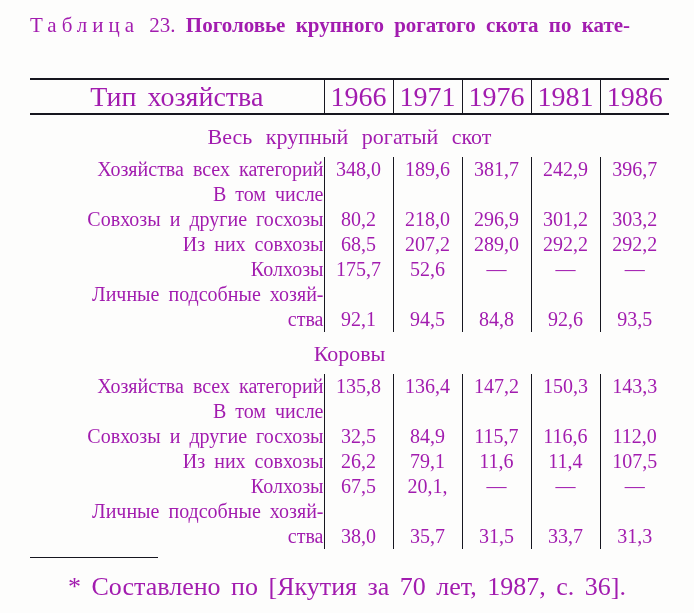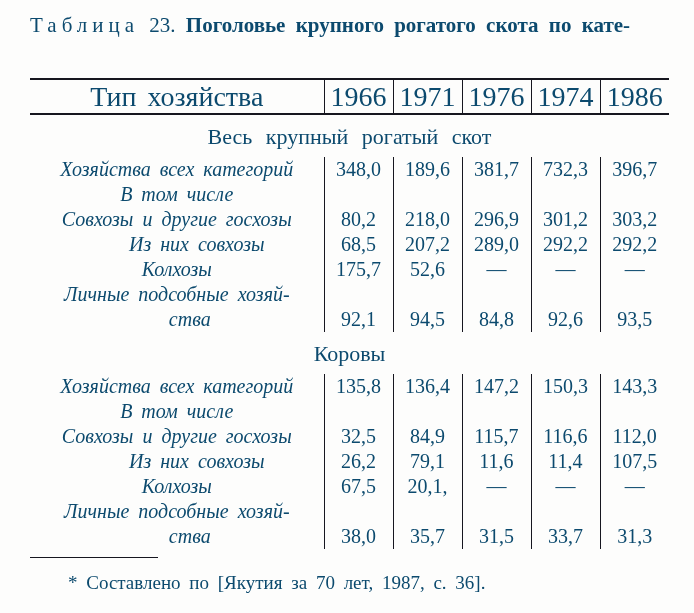--- a/index.html
+++ b/index.html
@@ -5,21 +5,21 @@
   html, body {
     margin: 0;
     padding: 0;
     background: #fdfdfc;
   }
   .page {
     position: relative;
     width: 694px;
     height: 613px;
     background: #fdfdfc;
-    color: #0c4a6e;
+    color: #a21caf;
     font-family: "Liberation Serif", "DejaVu Serif", serif;
     overflow: hidden;
   }
   
   .title {
     position: absolute;
     left: 30px;
     top: 12px;
     width: 640px;
     font-size: 21px;
@@ -70,44 +70,43 @@
   }
   tr.data td {
     height: 25px;
     line-height: 25px;
     font-size: 20px;
     vertical-align: middle;
     padding: 0;
   }
   tr.data td + td { border-left: 1.5px solid #16161f; }
   td.lbl {
-    text-align: center;
+    text-align: right;
     word-spacing: 4px;
     padding-left: 2px;
     white-space: nowrap;
-    font-style: italic;
   }
   td.lbl.ind-a { padding-left: 40px; }
   td.lbl.ind-b { padding-left: 26px; }
   td.val { text-align: center; }
   
   .foot-rule {
     position: absolute;
     left: 30px;
     top: 557px;
     width: 128px;
     height: 0;
     border-top: 1.5px solid #16161f;
   }
   .footnote {
     position: absolute;
     left: 30px;
     top: 572px;
     width: 620px;
-    font-size: 19px;
+    font-size: 26px;
     word-spacing: 4px;
     padding-left: 38px;
   }
 </style>
 </head>
 <body>
 
 <div class="page">
 
   <div class="title">
@@ -122,34 +121,34 @@
         <col class="c-year">
         <col class="c-year">
         <col class="c-year">
     </colgroup>
     <thead>
       <tr>
         <th>Тип хозяйства</th>
         <th>1966</th>
         <th>1971</th>
         <th>1976</th>
-        <th>1974</th>
+        <th>1981</th>
         <th>1986</th>
       </tr>
     </thead>
     <tbody>
       <tr class="section-row">
         <td colspan="6">Весь крупный рогатый скот</td>
       </tr>
       <tr class="data">
         <td class="lbl">Хозяйства всех категорий</td>
         <td class="val">348,0</td>
         <td class="val">189,6</td>
         <td class="val">381,7</td>
-        <td class="val">732,3</td>
+        <td class="val">242,9</td>
         <td class="val">396,7</td>
       </tr>
       <tr class="data">
         <td class="lbl">В том числе</td>
         <td class="val"></td>
         <td class="val"></td>
         <td class="val"></td>
         <td class="val"></td>
         <td class="val"></td>
       </tr>

